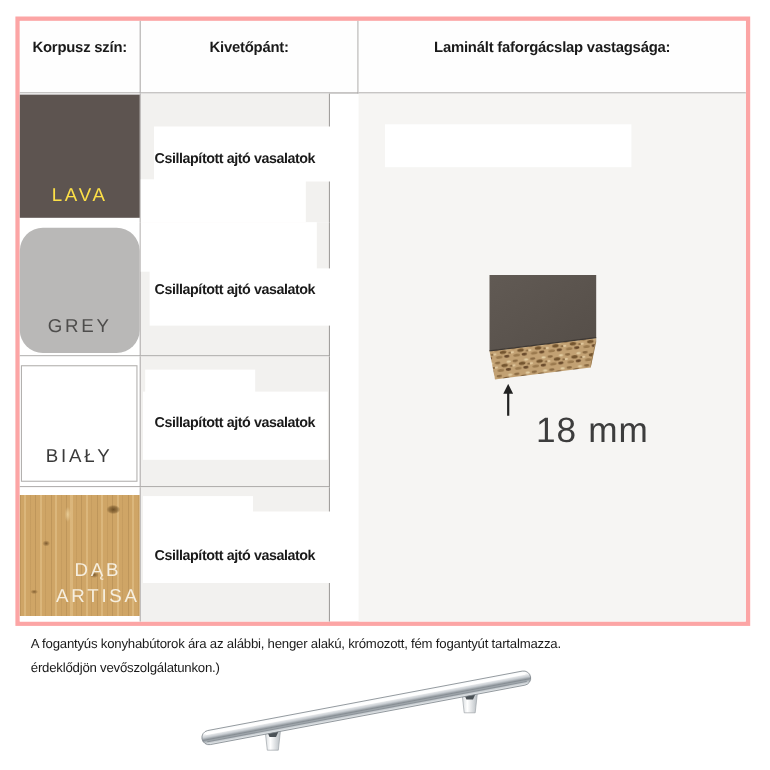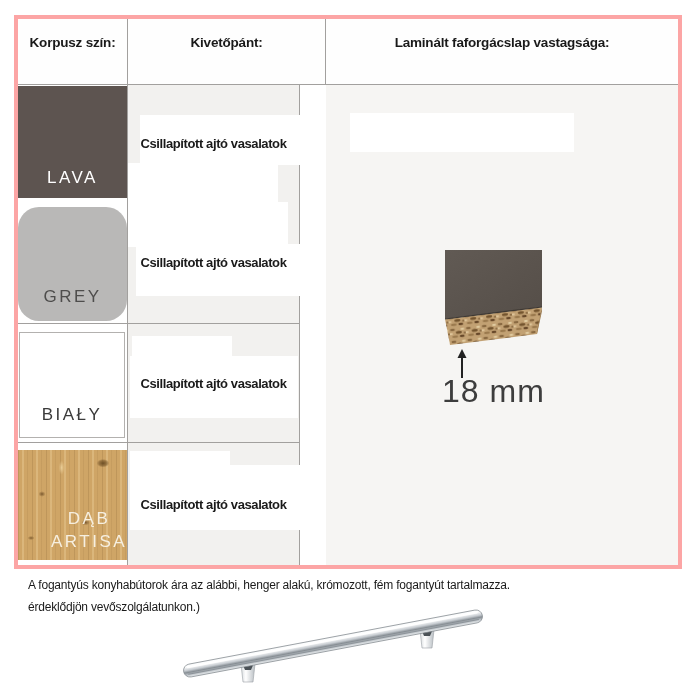--- a/index.html
+++ b/index.html
@@ -45,28 +45,28 @@
     background-image:
       radial-gradient(ellipse 9px 6px at 78% 12%, #6f5026 0%, rgba(111,80,38,.55) 45%, rgba(111,80,38,0) 70%),
       radial-gradient(ellipse 5px 4px at 22% 40%, #7c5a2f 0%, rgba(124,90,47,0) 70%),
       radial-gradient(ellipse 6px 4px at 62% 66%, #7c5a2f 0%, rgba(124,90,47,0) 70%),
       radial-gradient(ellipse 4px 10px at 40% 16%, rgba(236,209,156,.9) 0%, rgba(236,209,156,0) 70%),
       radial-gradient(ellipse 5px 3px at 12% 80%, #846132 0%, rgba(132,97,50,0) 70%),
       repeating-linear-gradient(90deg, rgba(116,82,38,.18) 0 1px, rgba(255,255,255,0) 1px 4px,
         rgba(238,210,158,.38) 4px 6px, rgba(255,255,255,0) 6px 9px,
         rgba(116,82,38,.10) 9px 10px, rgba(255,255,255,0) 10px 14px);
   }
-  .lbl-lava{bottom:8px;color:#ffffff;}
+  .lbl-lava{bottom:8px;color:#fde047;}
   .lbl-grey{bottom:12px;color:#4e4d4c;}
   .lbl-bialy{bottom:10px;color:#3a3a3a;}
   .lbl-oak{bottom:6px;color:#f6efe0;margin-left:33px;}
   
   .boardWrap{position:absolute;left:113px;top:160px;width:105px;height:105px;}
   .arrowWrap{position:absolute;left:130px;top:264px;width:12px;height:30px;}
-  .thickness{position:absolute;left:116px;top:288px;width:164px;text-align:left;
+  .thickness{position:absolute;left:100px;top:288px;width:164px;text-align:right;
              font-size:32px;letter-spacing:1px;color:#3d3d3d;white-space:nowrap;}
   
   .footer{position:absolute;left:28px;top:574px;}
   .footer div{font-weight:normal;font-size:12px;letter-spacing:-0.2px;line-height:22px;white-space:nowrap;}
   .handleWrap{position:absolute;left:175px;top:606px;width:330px;height:94px;}
 </style>
 </head>
 <body>
 
 <div class="spec-table">

